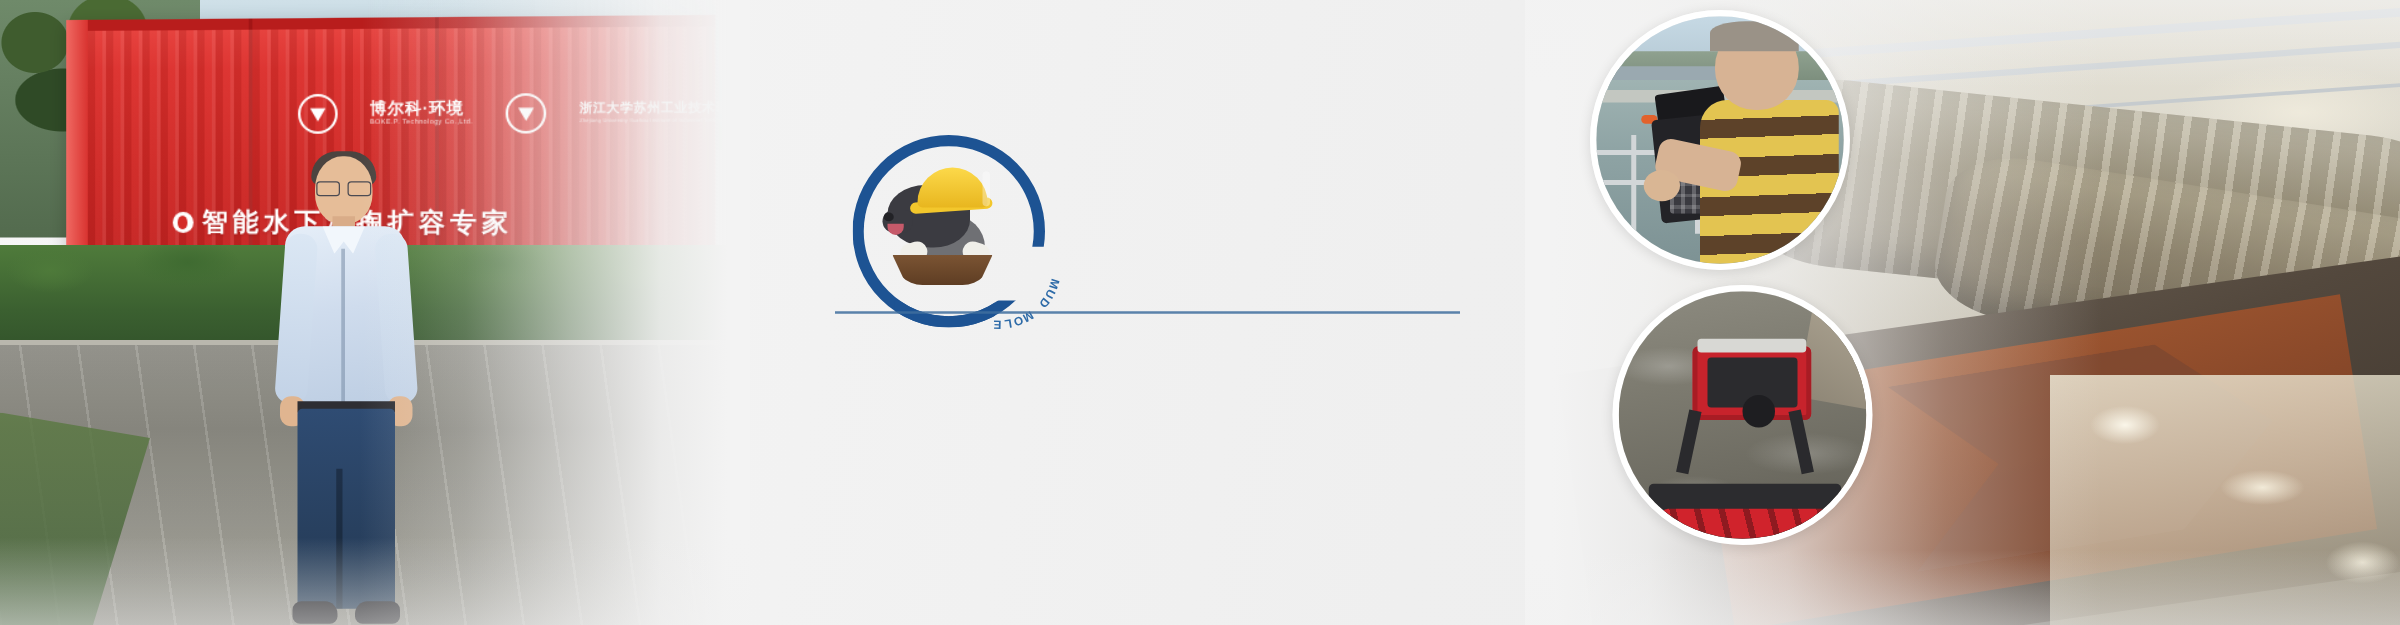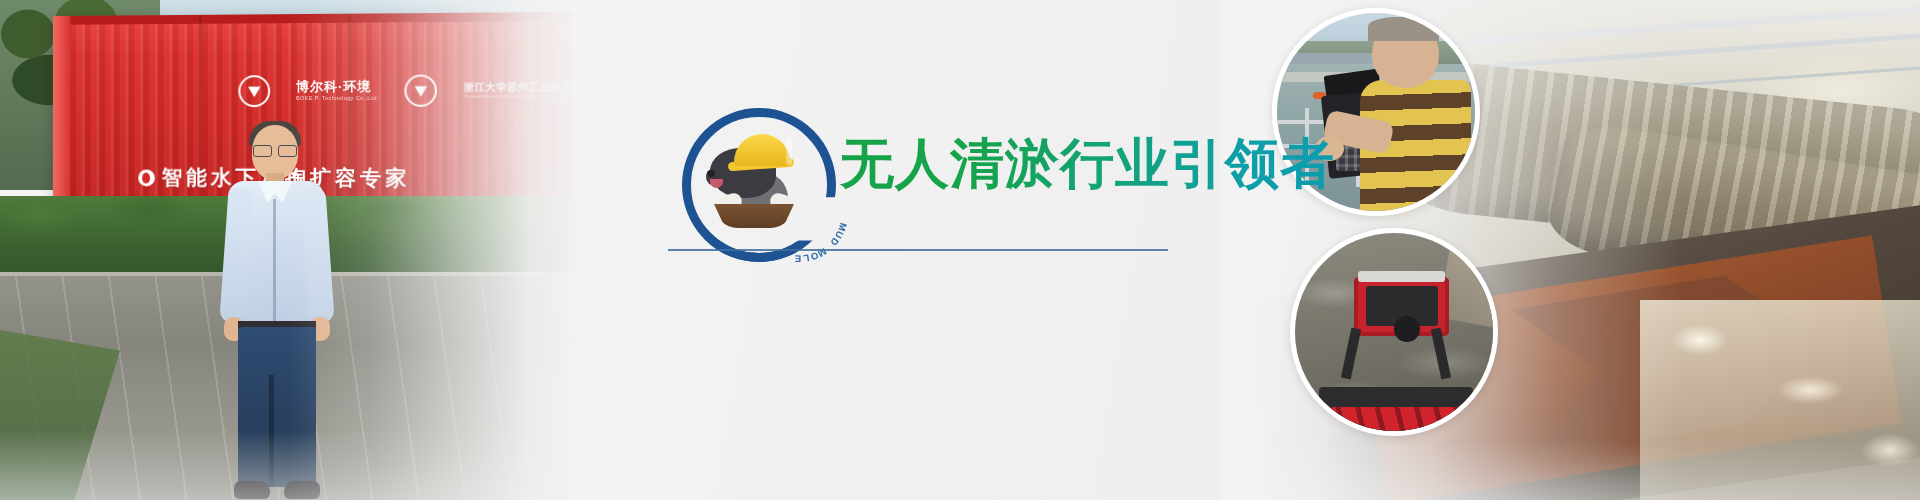--- a/index.html
+++ b/index.html
@@ -421,16 +421,15 @@
           <span style="transform: translate(40.4256px, 21.9493px) rotate(118.5deg) translate(-50%, -50%);">U</span>
           <span style="transform: translate(35.7487px, 28.9487px) rotate(129deg) translate(-50%, -50%);">D</span>
           <span style="transform: translate(29.8746px, 34.9787px) rotate(139.5deg) translate(-50%, -50%);"> </span>
           <span style="transform: translate(23px, 39.8372px) rotate(150deg) translate(-50%, -50%);">M</span>
           <span style="transform: translate(15.3551px, 43.3615px) rotate(160.5deg) translate(-50%, -50%);">O</span>
           <span style="transform: translate(7.19599px, 45.4337px) rotate(171deg) translate(-50%, -50%);">L</span>
           <span style="transform: translate(-1.20414px, 45.9842px) rotate(181.5deg) translate(-50%, -50%);">E</span>
         </div>
     </div>
 
-    <div class="headline">无人清淤行业引领者</div>
     <div class="divider"></div>
   </div>
 </div>
 
 </body></html>

